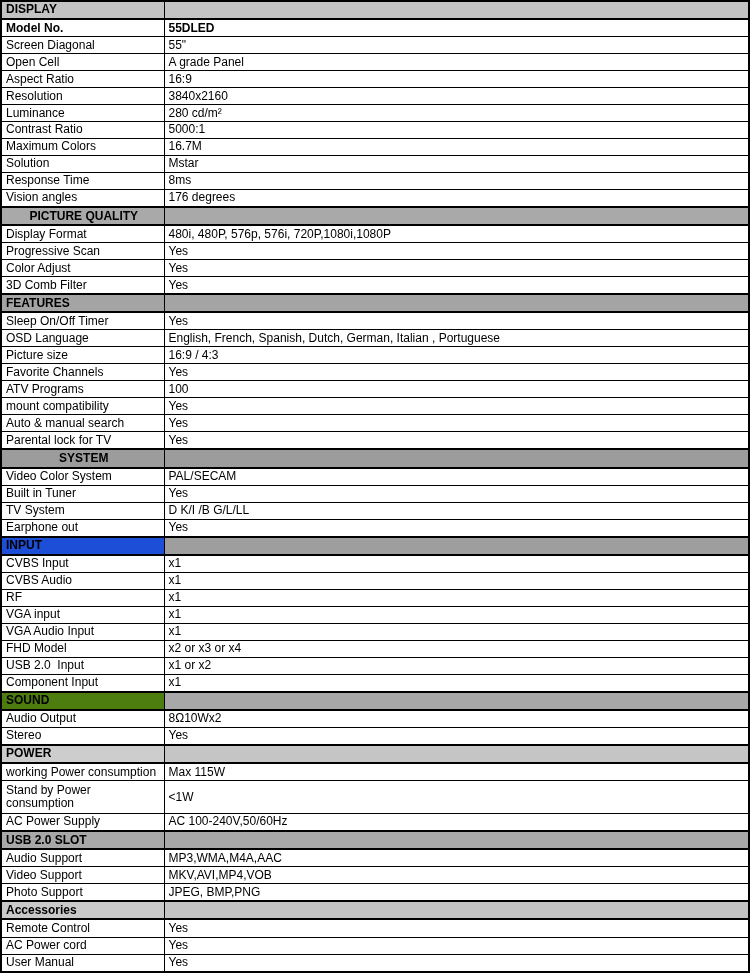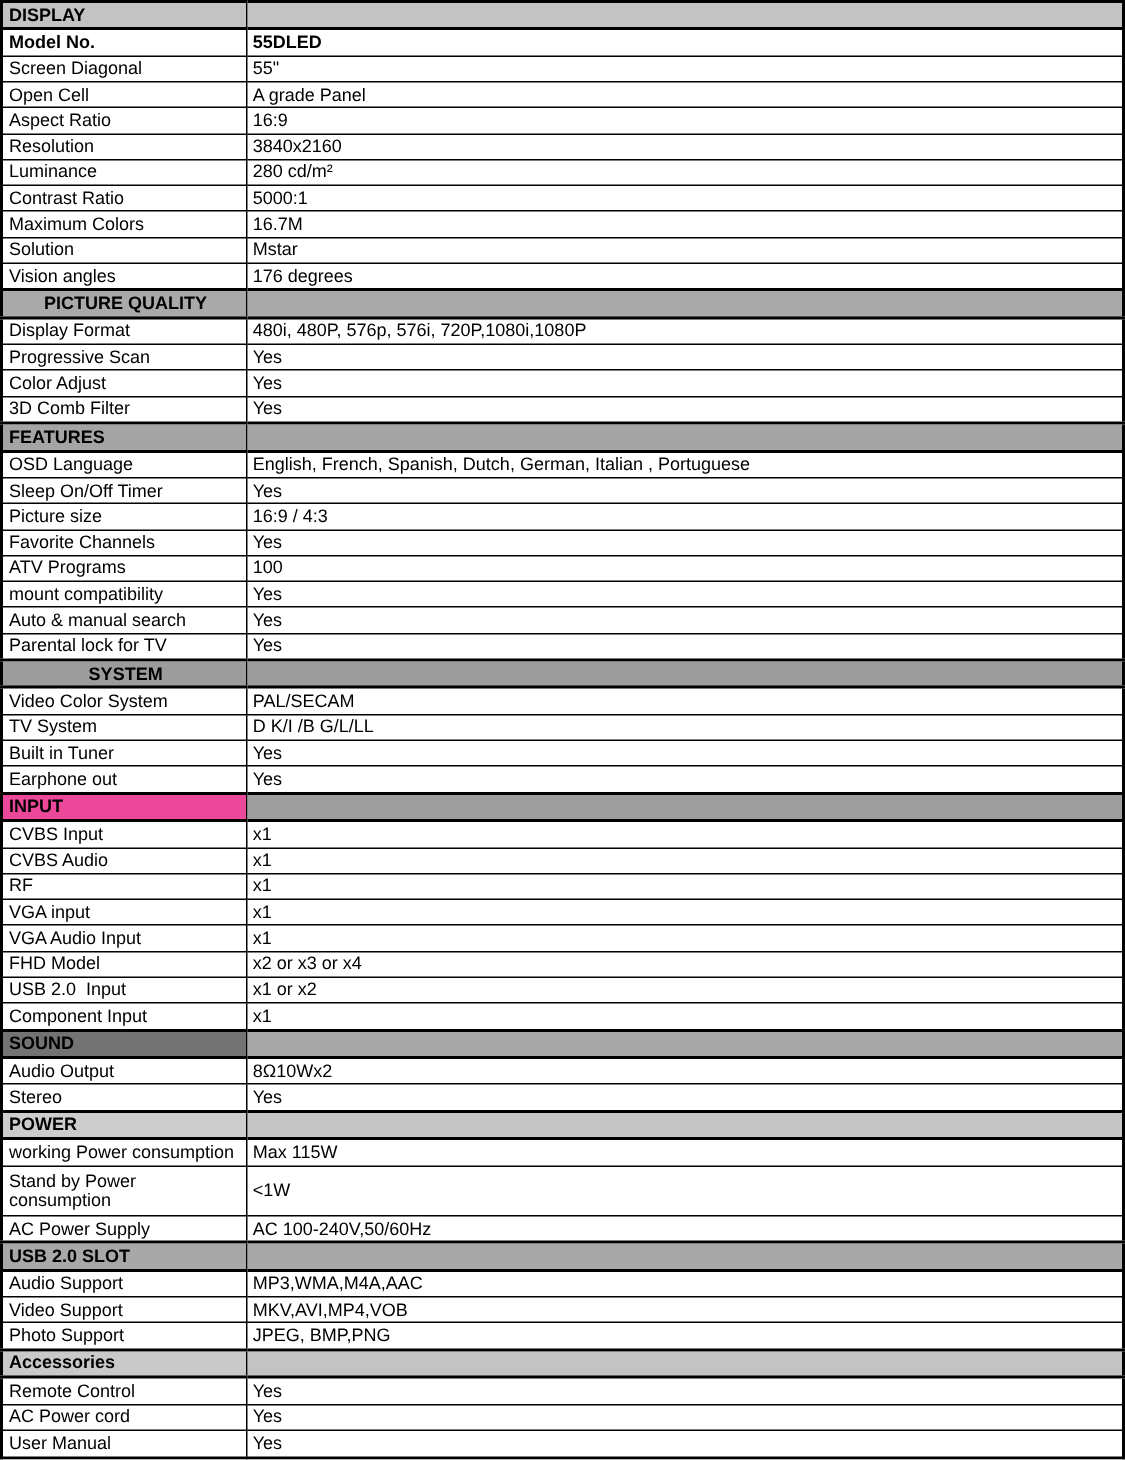--- a/index.html
+++ b/index.html
@@ -84,20 +84,24 @@
         </tr>
         <tr class="spec-row">
           <td>Maximum Colors</td>
           <td>16.7M</td>
         </tr>
         <tr class="spec-row">
           <td>Solution</td>
           <td>Mstar</td>
         </tr>
         <tr class="spec-row">
+          <td>Response Time</td>
+          <td>8ms</td>
+        </tr>
+        <tr class="spec-row">
           <td>Vision angles</td>
           <td>176 degrees</td>
         </tr>
         <tr class="section-row">
           <td style="background: rgb(169, 169, 169); text-align: center;">PICTURE QUALITY</td>
           <td style="background: rgb(169, 169, 169);"></td>
         </tr>
         <tr class="spec-row">
           <td>Display Format</td>
           <td>480i, 480P, 576p, 576i, 720P,1080i,1080P</td>
@@ -112,28 +116,28 @@
         </tr>
         <tr class="spec-row">
           <td>3D Comb Filter</td>
           <td>Yes</td>
         </tr>
         <tr class="section-row">
           <td style="background: rgb(164, 164, 164);">FEATURES</td>
           <td style="background: rgb(164, 164, 164);"></td>
         </tr>
         <tr class="spec-row">
+          <td>Sleep On/Off Timer</td>
+          <td>Yes</td>
+        </tr>
+        <tr class="spec-row">
           <td>OSD Language</td>
           <td>English, French, Spanish, Dutch, German, Italian , Portuguese</td>
         </tr>
         <tr class="spec-row">
-          <td>Sleep On/Off Timer</td>
-          <td>Yes</td>
-        </tr>
-        <tr class="spec-row">
           <td>Picture size</td>
           <td>16:9 / 4:3</td>
         </tr>
         <tr class="spec-row">
           <td>Favorite Channels</td>
           <td>Yes</td>
         </tr>
         <tr class="spec-row">
           <td>ATV Programs</td>
           <td>100</td>
@@ -152,33 +156,33 @@
         </tr>
         <tr class="section-row">
           <td style="background: rgb(156, 156, 156); text-align: center;">SYSTEM</td>
           <td style="background: rgb(156, 156, 156);"></td>
         </tr>
         <tr class="spec-row">
           <td>Video Color System</td>
           <td>PAL/SECAM</td>
         </tr>
         <tr class="spec-row">
+          <td>Built in Tuner</td>
+          <td>Yes</td>
+        </tr>
+        <tr class="spec-row">
           <td>TV System</td>
           <td>D K/I /B G/L/LL</td>
         </tr>
         <tr class="spec-row">
-          <td>Built in Tuner</td>
-          <td>Yes</td>
-        </tr>
-        <tr class="spec-row">
           <td>Earphone out</td>
           <td>Yes</td>
         </tr>
         <tr class="section-row">
-          <td style="background: #ec4899;">INPUT</td>
+          <td style="background: #1d4ed8;">INPUT</td>
           <td style="background: rgb(158, 158, 158);"></td>
         </tr>
         <tr class="spec-row">
           <td>CVBS Input</td>
           <td>x1</td>
         </tr>
         <tr class="spec-row">
           <td>CVBS Audio</td>
           <td>x1</td>
         </tr>
@@ -200,21 +204,21 @@
         </tr>
         <tr class="spec-row">
           <td>USB 2.0  Input</td>
           <td>x1 or x2</td>
         </tr>
         <tr class="spec-row">
           <td>Component Input</td>
           <td>x1</td>
         </tr>
         <tr class="section-row">
-          <td style="background: #737373;">SOUND</td>
+          <td style="background: #4d7c0f;">SOUND</td>
           <td style="background: rgb(168, 168, 168);"></td>
         </tr>
         <tr class="spec-row">
           <td>Audio Output</td>
           <td>8Ω10Wx2</td>
         </tr>
         <tr class="spec-row">
           <td>Stereo</td>
           <td>Yes</td>
         </tr>

